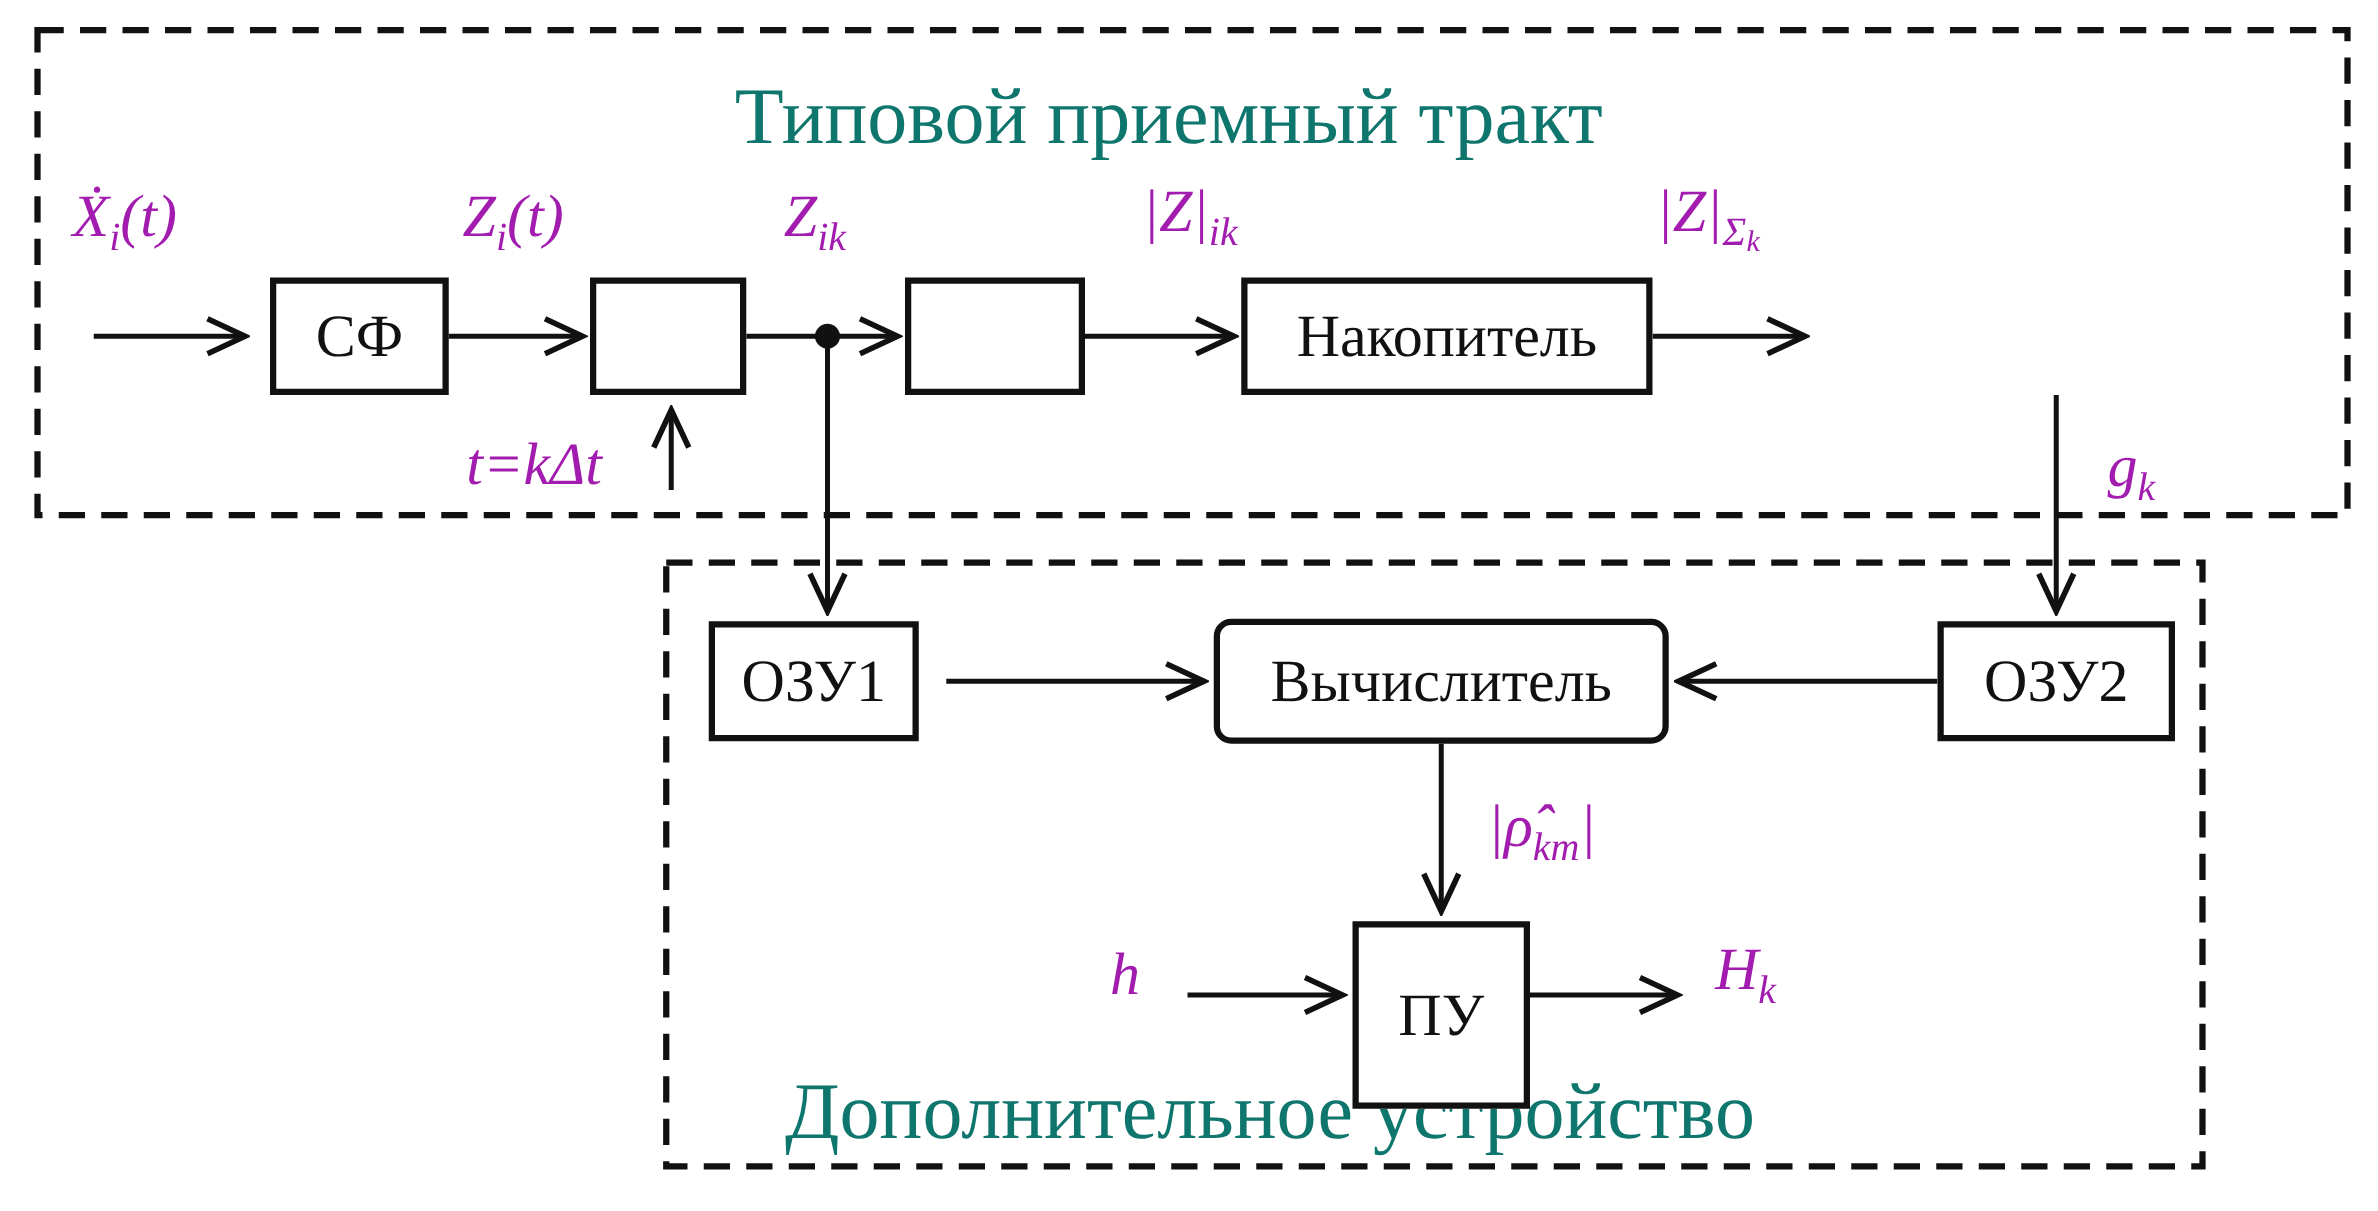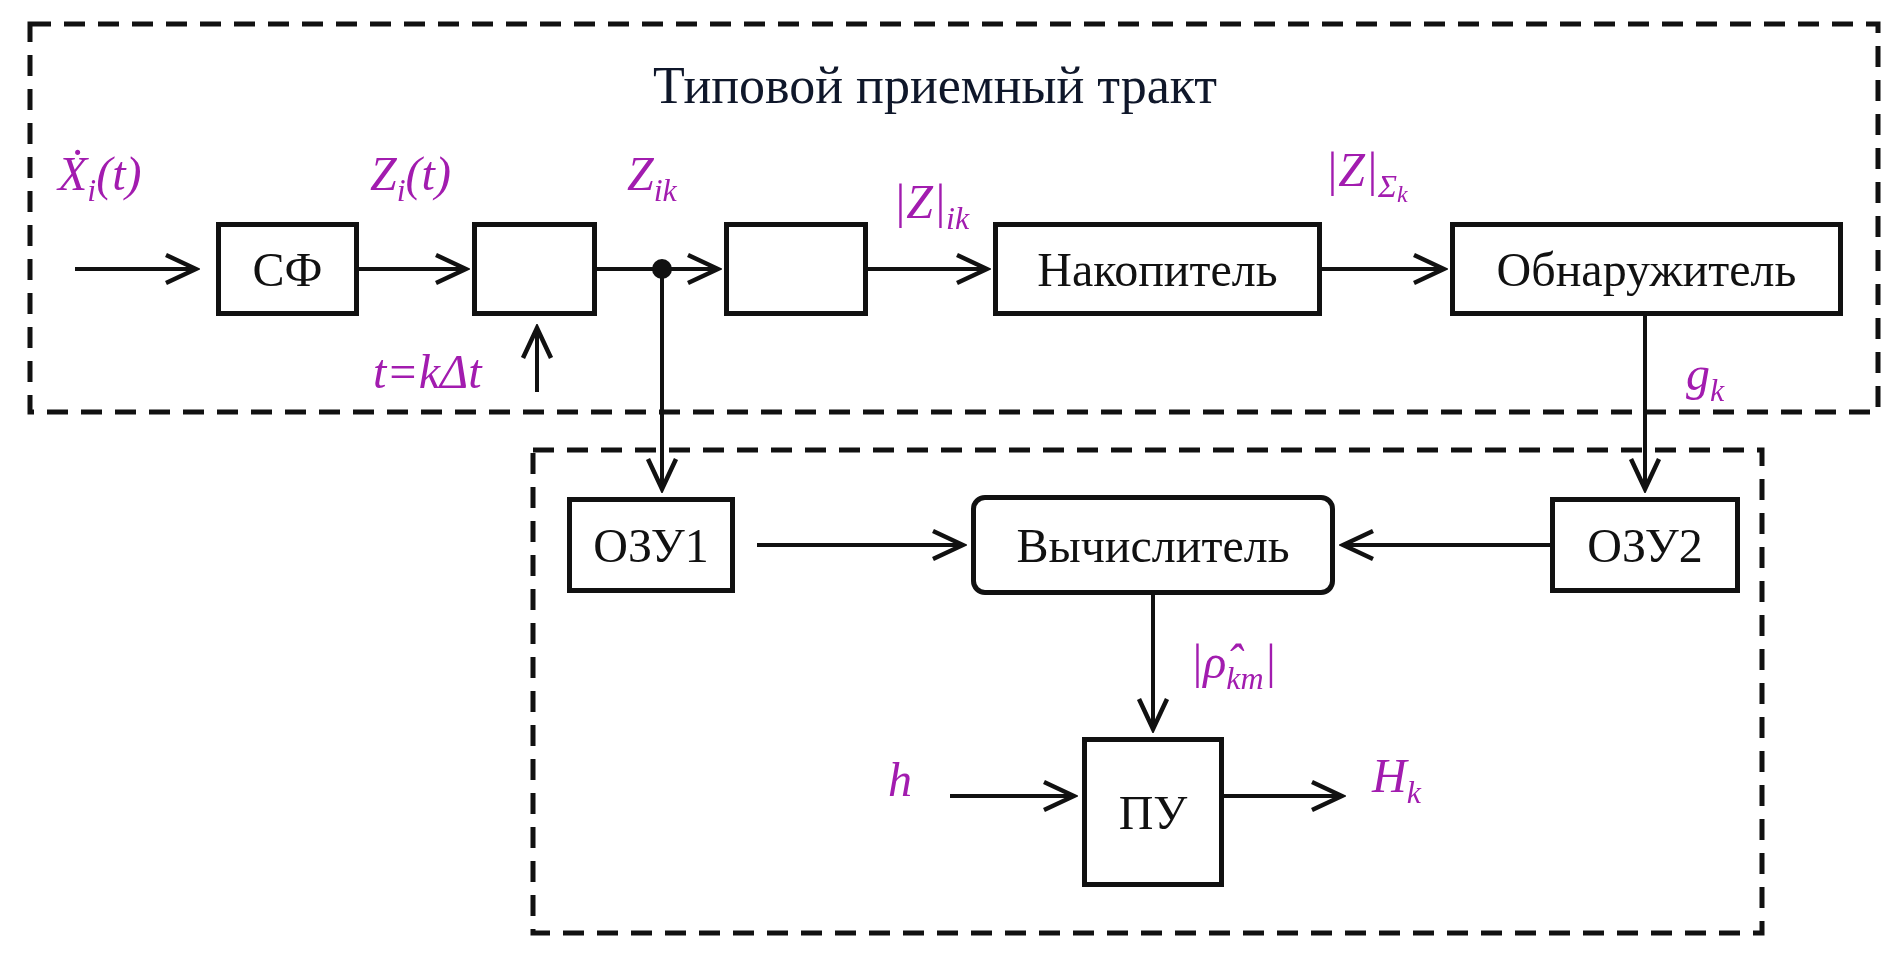--- a/index.html
+++ b/index.html
@@ -12,21 +12,21 @@
     overflow:hidden;
   }
   .layer{position:absolute;left:0;top:0;}
   .block{
     position:absolute;box-sizing:border-box;
     border:5px solid #111;background:#fff;
     display:flex;align-items:center;justify-content:center;
     font-size:48px;color:#111;white-space:nowrap;
   }
   .gtitle{
-    position:absolute;font-size:52px;color:#0f172a;white-space:nowrap;
+    position:absolute;font-size:64px;color:#0f766e;white-space:nowrap;
   }
   .sig{
     position:absolute;font-style:italic;font-size:48px;color:#a21caf;white-space:nowrap;
   }
   .sig .s1{font-size:32px;font-style:italic;vertical-align:-0.35em;line-height:0;}
   .sig .s2{font-size:24px;font-style:italic;vertical-align:-0.65em;line-height:0;}
   .center{text-align:center;}
 </style>
 </head>
 <body>
@@ -68,31 +68,29 @@
       <line x1="546" y1="269" x2="597" y2="269" stroke="#111" stroke-width="4"></line>
     </g>
 
     <g>
       <line x1="773" y1="246" x2="773" y2="296" stroke="#111" stroke-width="5"></line>
       <line x1="818" y1="246" x2="818" y2="296" stroke="#111" stroke-width="5"></line>
     </g>
   </svg>
 
   <div class="gtitle center" style="left:480px;top:56px;width:910px;">Типовой приемный тракт</div>
+  <div class="gtitle" style="left:628px;top:852px;">Дополнительное устройство</div>
 
   <div class="block" style="left:216px;top:222px;width:143px;height:94px;">
     <span>СФ</span>
   </div>
   <div class="block" style="left:472px;top:222px;width:125px;height:94px;"></div>
   <div class="block" style="left:724px;top:222px;width:144px;height:94px;"></div>
   <div class="block" style="left:993px;top:222px;width:329px;height:94px;">
     <span>Накопитель</span>
-  </div>
-  <div class="block" style="left:1450px;top:222px;width:393px;height:94px;">
-    <span>Обнаружитель</span>
   </div>
 
   <div class="block" style="left:567px;top:497px;width:168px;height:96px;">
     <span>ОЗУ1</span>
   </div>
   <div class="block" style="left:971px;top:495px;width:364px;height:100px;border-radius:14px;">
     <span>Вычислитель</span>
   </div>
   <div class="block" style="left:1550px;top:497px;width:190px;height:96px;">
     <span>ОЗУ2</span>
@@ -103,21 +101,21 @@
 
   <div class="sig" style="left:58px;top:146px;">
     <span>Ẋ</span><sub class="s1">i</sub><span>(t)</span>
   </div>
   <div class="sig" style="left:370px;top:146px;">
     <span>Z</span><sub class="s1">i</sub><span>(t)</span>
   </div>
   <div class="sig" style="left:627px;top:146px;">
     <span>Z</span><sub class="s1">ik</sub>
   </div>
-  <div class="sig" style="left:893px;top:142px;margin-top:32px;">
+  <div class="sig" style="left:914px;top:142px;">
     <span>|Z|</span><sub class="s1">ik</sub>
   </div>
   <div class="sig" style="left:1325px;top:142px;">
     <span>|Z|</span><sub class="s1">Σ</sub><sub class="s2">k</sub>
   </div>
   <div class="sig" style="left:1686px;top:346px;">
     <span>g</span><sub class="s1">k</sub>
   </div>
   <div class="sig" style="left:373px;top:344px;">
     <span>t=kΔt</span>

